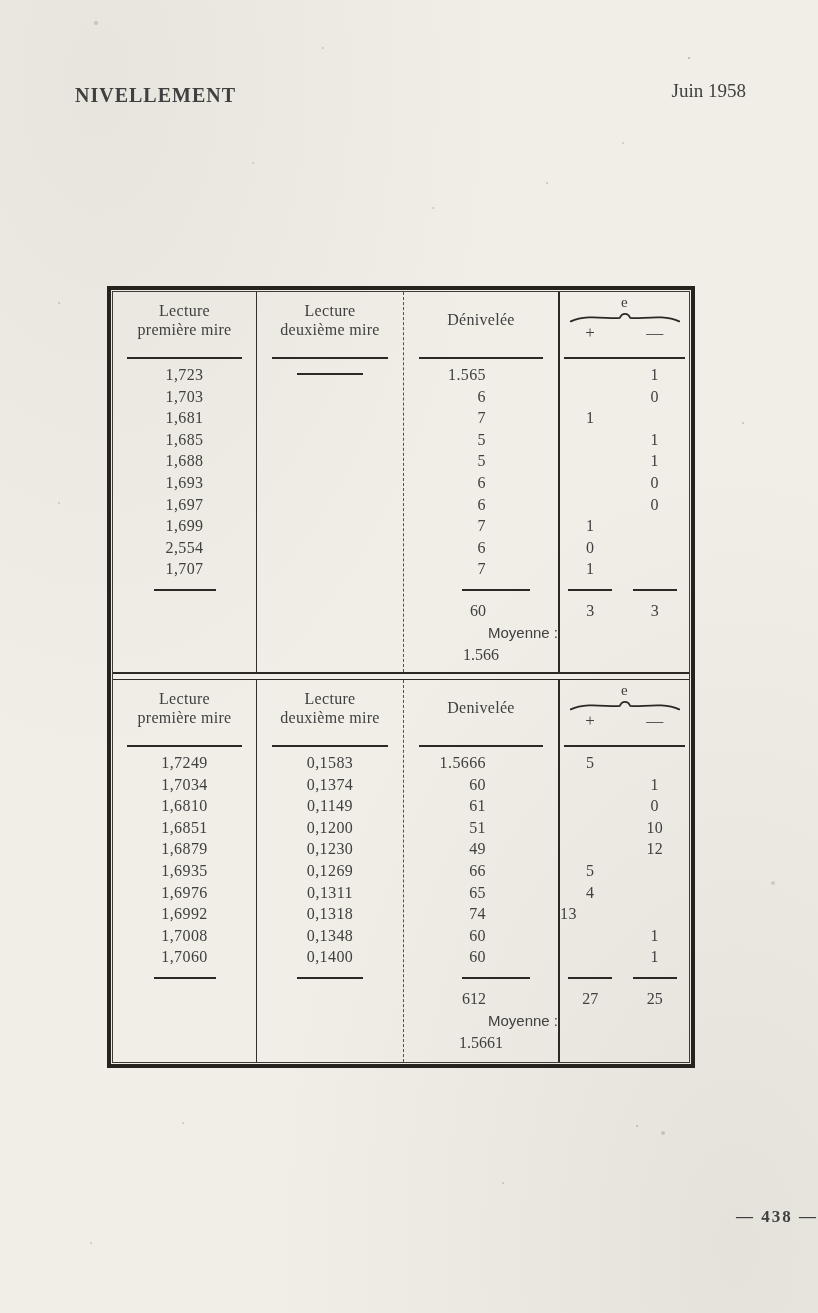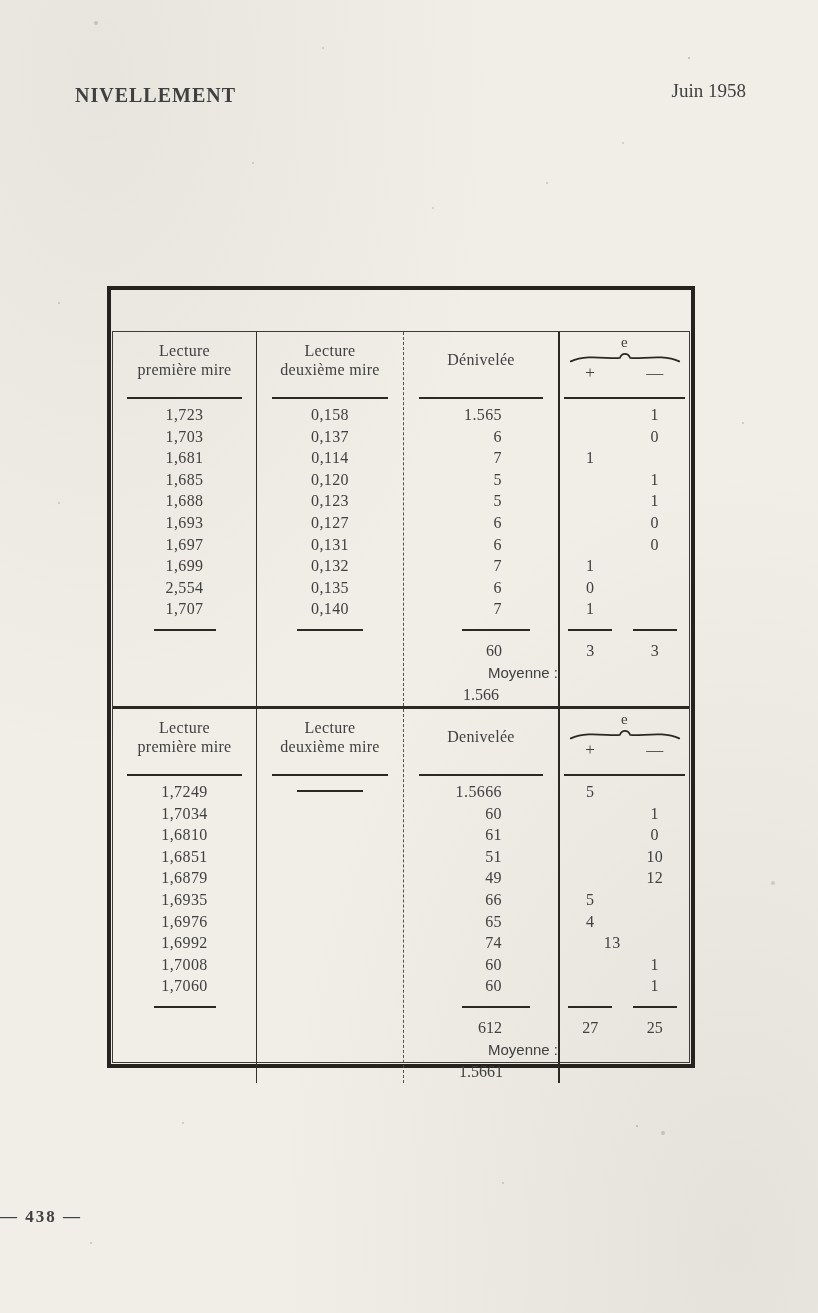--- a/index.html
+++ b/index.html
@@ -24,27 +24,27 @@
       742px 422px 0 0 rgba(40,35,30,.22), 58px 502px 0 0 rgba(40,35,30,.18),
       772px 882px 0 1px rgba(40,35,30,.15), 182px 1122px 0 0 rgba(40,35,30,.2),
       502px 1182px 0 0 rgba(40,35,30,.2), 662px 1132px 0 1px rgba(40,35,30,.18),
       252px 162px 0 0 rgba(40,35,30,.18), 432px 207px 0 0 rgba(40,35,30,.2),
       636px 1125px 0 0 rgba(40,35,30,.25), 90px 1242px 0 0 rgba(40,35,30,.2); }
 
   .hdr-left  { position:absolute; left:75px; top:84px; font-size:20px; letter-spacing:1px; font-weight:600; }
   .hdr-right { position:absolute; right:72px; top:80px; font-size:19px; }
   .doc-title { position:absolute; left:107px; top:232px; width:590px; text-align:center;
                font-size:17px; font-weight:600; letter-spacing:2.5px; word-spacing:18px; }
-  .footer    { position:absolute; left:0; top:1207px; width:100%; text-align:left;
+  .footer    { position:absolute; left:0; top:1207px; width:100%; text-align:right;
                font-size:17px; font-weight:600; letter-spacing:2px; }
 
   .frame { position:absolute; left:107px; top:286px; width:588px; height:782px;
            border:4px solid #26221d; }
   .frame-inner { position:absolute; inset:1px; border:1px solid #403b34;
-                 display:flex; flex-direction:column;margin-top:40px; }
+                 display:flex; flex-direction:column; }
   .subtable { display:flex; }
   .sub-top { height:380px; }
   .sub-bottom { flex:1; }
   .tdivider { height:8px; border-top:2px solid #2c2824; border-bottom:1px solid #2c2824; }
 
   .col { display:flex; flex-direction:column; }
   .col-c1 { width:143px; }
   .col-c2 { width:147px; border-left:1px solid #332f2a; }
   .col-c3 { width:155px; border-left:1px dashed #57504a; }
   .col-c4 { flex:1; border-left:2px solid #2c2824; }
@@ -57,21 +57,21 @@
   .th-e { padding-top:3px; }
   .th-e .hrule { width:94%; }
   .e-label { font-size:15px; line-height:15px; }
   .brace { width:124px; height:14px; display:block; }
   .pm-row { display:flex; width:100%; font-size:17px; line-height:17px; }
   .pm-row .pbox, .pm-row .mbox { text-align:center; }
   .pbox { width:47%; } .mbox { width:53%; }
 
   .vline { height:21.6px; line-height:21.6px; font-size:16px; letter-spacing:.4px;
            text-align:center; white-space:pre; }
-  .col-c3 .vline, .c3-num { text-align:right; padding-right:56px; }
+  .col-c3 .vline, .c3-num { text-align:right; padding-right:72px; }
   .vline-pm { display:flex; }
   .vline-pm span { display:block; }
 
   .rulerow { height:20px; display:flex; align-items:center; }
   .srule { border-top:2px solid #2c2824; }
   .srule-c1 { width:62px; margin:0 auto; }
   .srule-c2 { width:66px; margin:0 auto; }
   .srule-c3 { width:68px; margin-left:auto; margin-right:28px; }
   .rulerow-pm { justify-content:space-around; }
   .srule-p { width:44px; margin:0 auto; }
@@ -115,32 +115,20 @@
           <div class="rulerow">
               <div class="srule srule-c1"></div>
             </div>
         </div>
         <div class="col col-c2">
           <div class="thblock">
             <div>Lecture</div>
             <div>deuxième mire</div>
             <div class="hrule"></div>
           </div>
-          <div class="vals">
-              <div class="vline">0,158</div>
-              <div class="vline">0,137</div>
-              <div class="vline">0,114</div>
-              <div class="vline">0,120</div>
-              <div class="vline">0,123</div>
-              <div class="vline">0,127</div>
-              <div class="vline">0,131</div>
-              <div class="vline">0,132</div>
-              <div class="vline">0,135</div>
-              <div class="vline">0,140</div>
-            </div>
           <div class="rulerow">
               <div class="srule srule-c2"></div>
             </div>
         </div>
         <div class="col col-c3">
           <div class="thblock single">
             <div>Dénivelée</div>
             <div class="hrule"></div>
           </div>
           <div class="vals">
@@ -225,20 +213,32 @@
           <div class="rulerow">
               <div class="srule srule-c1"></div>
             </div>
         </div>
         <div class="col col-c2">
           <div class="thblock">
             <div>Lecture</div>
             <div>deuxième mire</div>
             <div class="hrule"></div>
           </div>
+          <div class="vals">
+              <div class="vline">0,1583</div>
+              <div class="vline">0,1374</div>
+              <div class="vline">0,1149</div>
+              <div class="vline">0,1200</div>
+              <div class="vline">0,1230</div>
+              <div class="vline">0,1269</div>
+              <div class="vline">0,1311</div>
+              <div class="vline">0,1318</div>
+              <div class="vline">0,1348</div>
+              <div class="vline">0,1400</div>
+            </div>
           <div class="rulerow">
               <div class="srule srule-c2"></div>
             </div>
         </div>
         <div class="col col-c3">
           <div class="thblock single">
             <div>Denivelée</div>
             <div class="hrule"></div>
           </div>
           <div class="vals">
@@ -273,21 +273,21 @@
             <div class="hrule"></div>
           </div>
           <div class="vals">
               <div class="vline vline-pm"><span class="pbox" style="text-align: center;">5</span><span class="mbox" style="text-align: center;"></span></div>
               <div class="vline vline-pm"><span class="pbox" style="text-align: center;"></span><span class="mbox" style="text-align: center;">1</span></div>
               <div class="vline vline-pm"><span class="pbox" style="text-align: center;"></span><span class="mbox" style="text-align: center;">0</span></div>
               <div class="vline vline-pm"><span class="pbox" style="text-align: center;"></span><span class="mbox" style="text-align: center;">10</span></div>
               <div class="vline vline-pm"><span class="pbox" style="text-align: center;"></span><span class="mbox" style="text-align: center;">12</span></div>
               <div class="vline vline-pm"><span class="pbox" style="text-align: center;">5</span><span class="mbox" style="text-align: center;"></span></div>
               <div class="vline vline-pm"><span class="pbox" style="text-align: center;">4</span><span class="mbox" style="text-align: center;"></span></div>
-              <div class="vline vline-pm"><span class="pbox" style="text-align: right;">13</span><span class="mbox" style="text-align: center;"></span></div>
+              <div class="vline vline-pm"><span class="pbox" style="text-align: left;">13</span><span class="mbox" style="text-align: center;"></span></div>
               <div class="vline vline-pm"><span class="pbox" style="text-align: center;"></span><span class="mbox" style="text-align: center;">1</span></div>
               <div class="vline vline-pm"><span class="pbox" style="text-align: center;"></span><span class="mbox" style="text-align: center;">1</span></div>
             </div>
           <div class="rulerow rulerow-pm">
             <div class="pbox">
                 <div class="srule srule-p"></div>
               </div>
             <div class="mbox">
                 <div class="srule srule-p"></div>
               </div>

